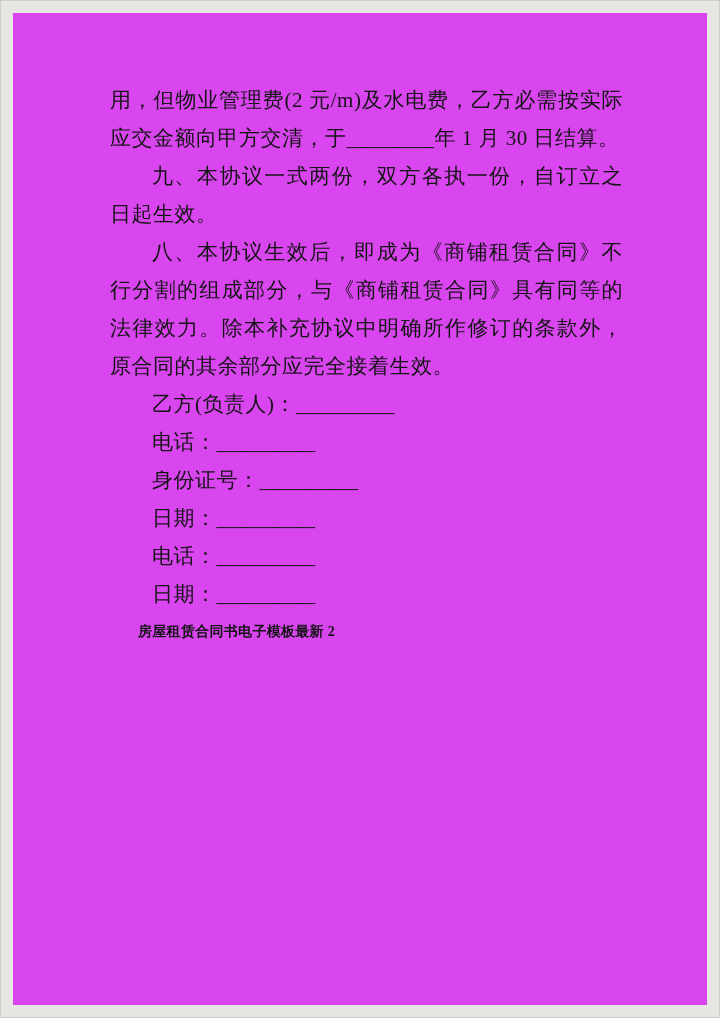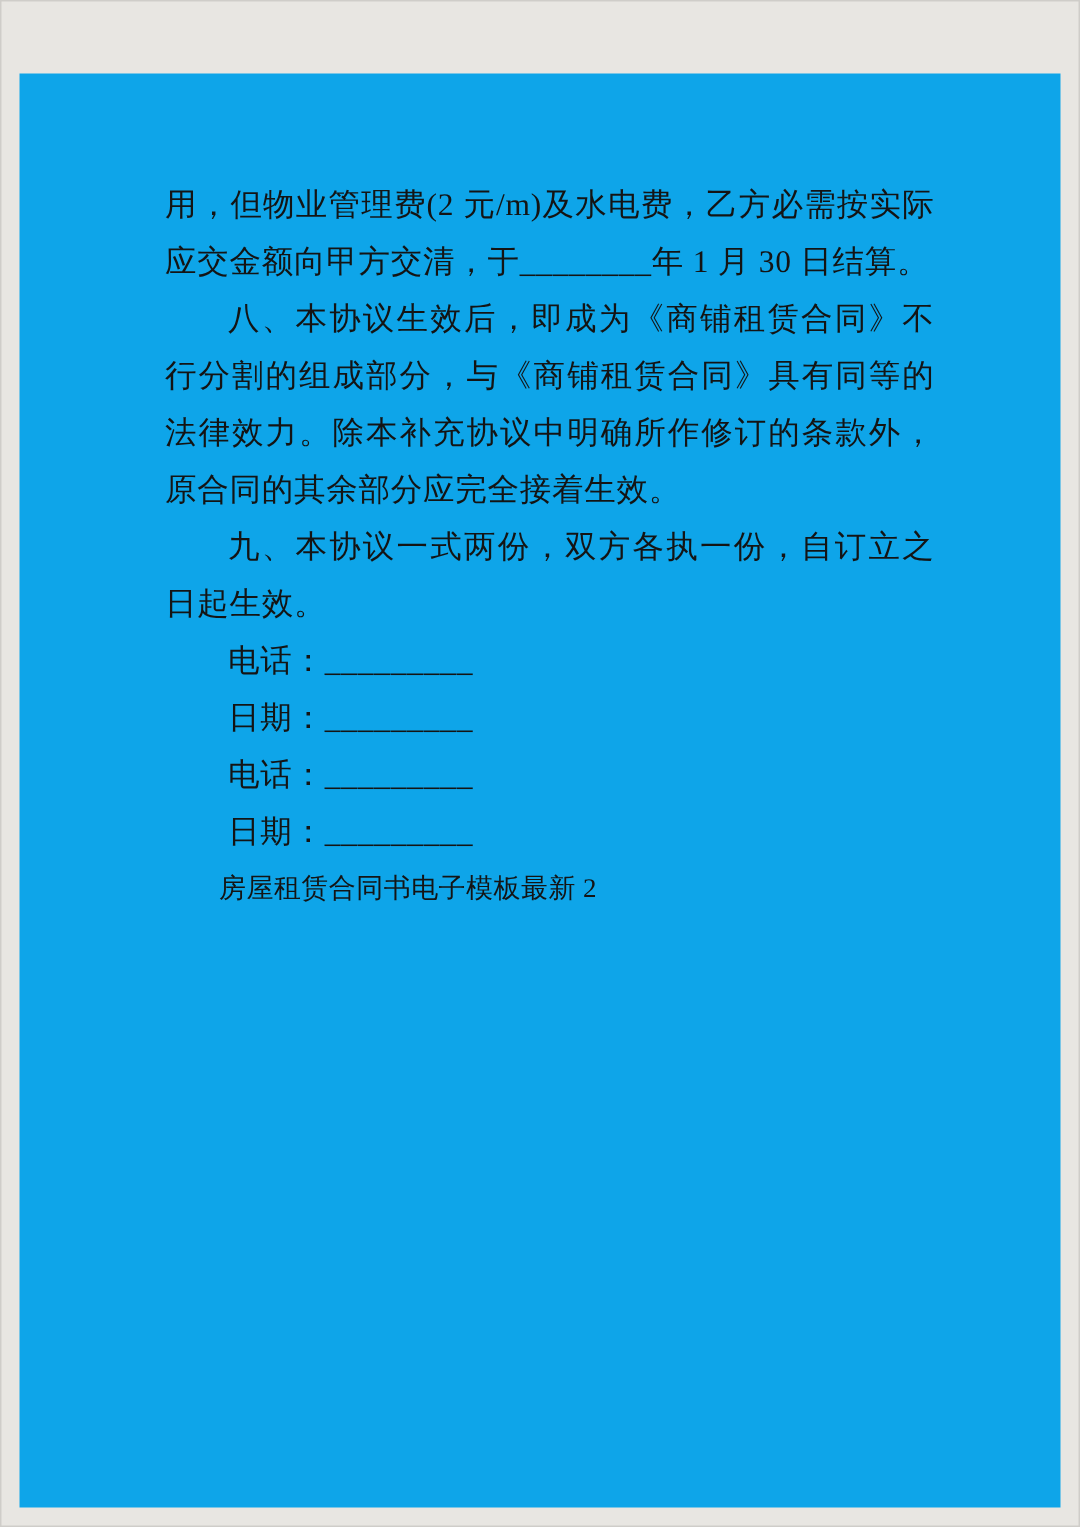--- a/index.html
+++ b/index.html
@@ -18,53 +18,55 @@
     position: absolute;
     inset: 0;
     box-shadow: inset 0 0 0 1px #cfcdc9;
   }
   .paper {
     position: absolute;
     left: 13px;
     top: 13px;
     right: 13px;
     bottom: 13px;
-    background: #0ea5e9;
-    margin-top: 36px;
+    background: #d946ef;
   }
   .content {
     position: absolute;
     left: 97px;
     top: 68px;
     width: 513px;
     color: #141414;
     font-size: 21px;
     line-height: 38px;
     text-align: justify;
     letter-spacing: 0.5px;
   }
   p.para {
     margin: 0;
   }
   p.indent {
     text-indent: 2em;
   }
   p.footer {
-    font-size: 18px;
+    font-size: 14px;
     letter-spacing: 0.3px;
+    font-weight: bold;
   }
 </style>
 </head>
 <body>
 
 <div class="frame"></div>
 <div class="paper">
   <div class="content" id="content">
       <p class="para">用，但物业管理费(2 元/m)及水电费，乙方必需按实际应交金额向甲方交清，于________年 1 月 30 日结算。</p>
+      <p class="para indent">九、本协议一式两份，双方各执一份，自订立之日起生效。</p>
       <p class="para indent">八、本协议生效后，即成为《商铺租赁合同》不行分割的组成部分，与《商铺租赁合同》具有同等的法律效力。除本补充协议中明确所作修订的条款外，原合同的其余部分应完全接着生效。</p>
-      <p class="para indent">九、本协议一式两份，双方各执一份，自订立之日起生效。</p>
+      <p class="para indent">乙方(负责人)：_________</p>
       <p class="para indent">电话：_________</p>
+      <p class="para indent">身份证号：_________</p>
       <p class="para indent">日期：_________</p>
       <p class="para indent">电话：_________</p>
       <p class="para indent">日期：_________</p>
       <p class="para indent footer">房屋租赁合同书电子模板最新 2</p>
     </div>
 </div>
 
 </body></html>

